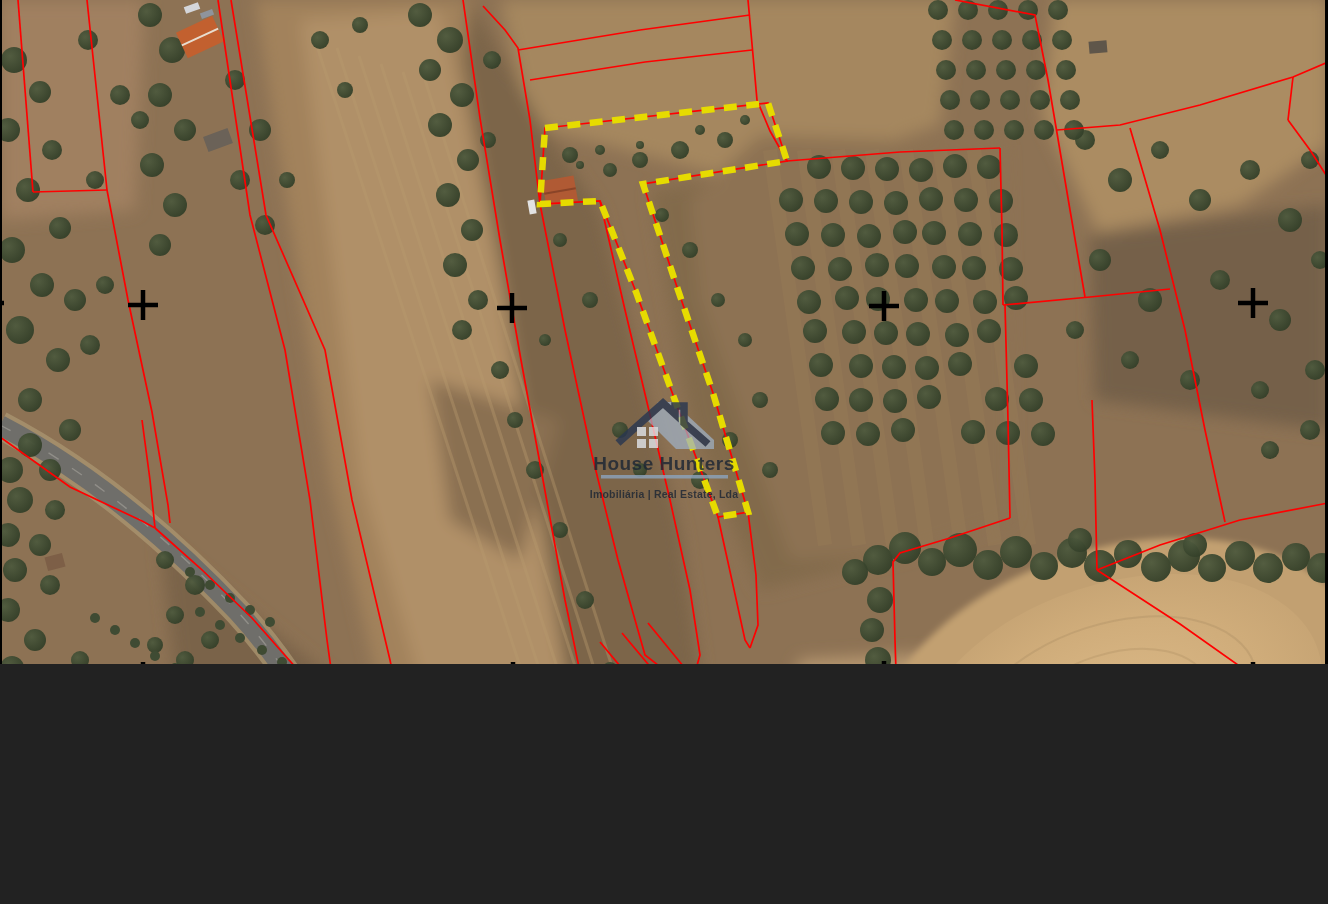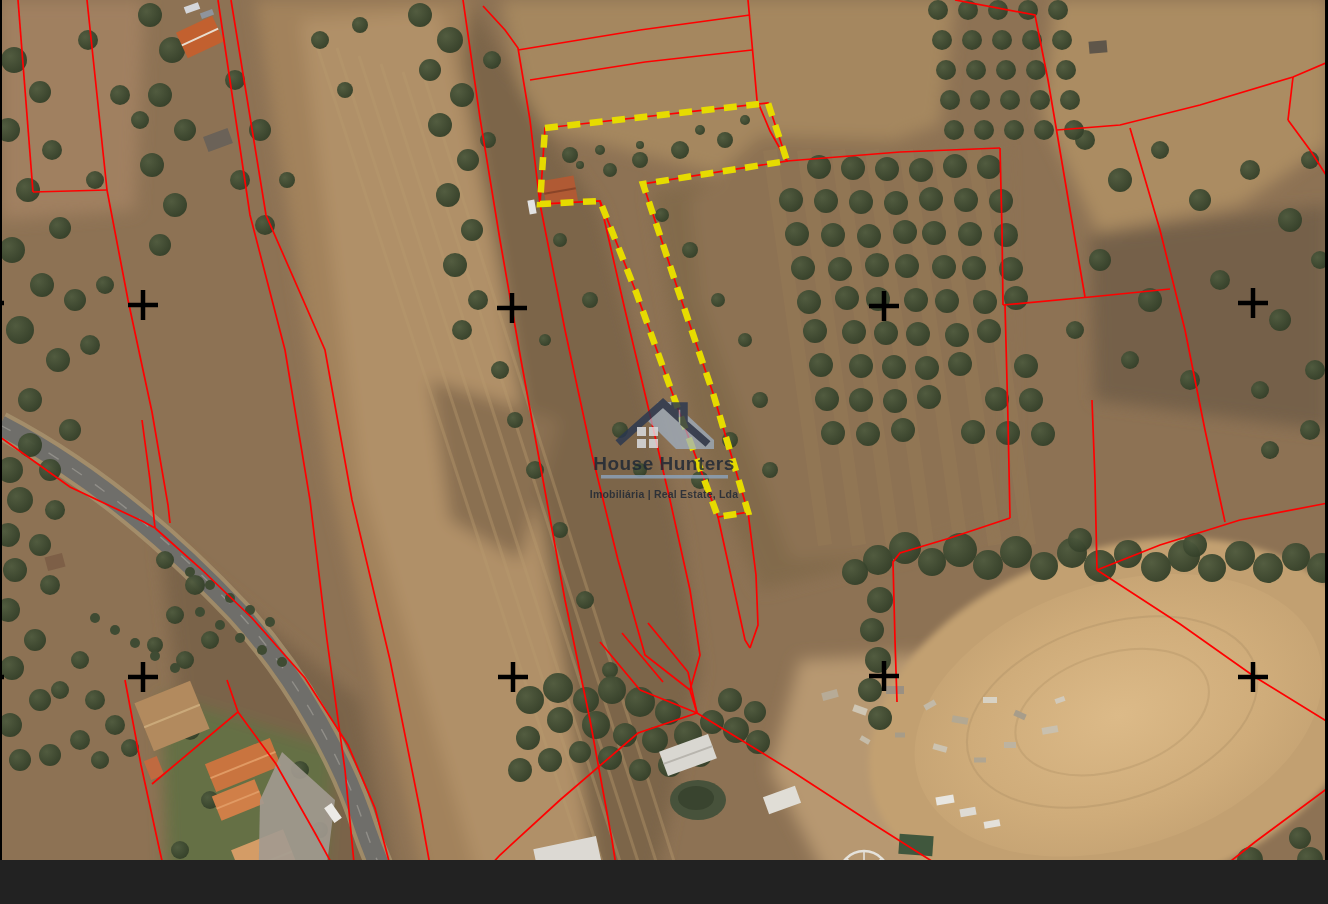--- a/index.html
+++ b/index.html
@@ -1,16 +1,16 @@
 <!DOCTYPE html>
 <html><head>
 <meta charset="utf-8">
 <style>
   html,body{margin:0;padding:0;background:#222;}
-  .stage{position:relative;width:1328px;height:860px;overflow:hidden;background:#8d7254;}
+  .stage{position:relative;width:1328px;height:664px;overflow:hidden;background:#8d7254;}
   svg{display:block;}
   .brand-text{font-family:"Liberation Sans","DejaVu Sans",sans-serif;font-weight:bold;letter-spacing:.5px;}
   .tag-text{font-family:"Liberation Sans","DejaVu Sans",sans-serif;font-weight:bold;letter-spacing:.2px;}
 </style>
 </head>
 <body>
 
 <div class="stage">
 <svg id="map" width="1328" height="904" viewBox="0 0 1328 904" xmlns="http://www.w3.org/2000/svg">
   <defs>

